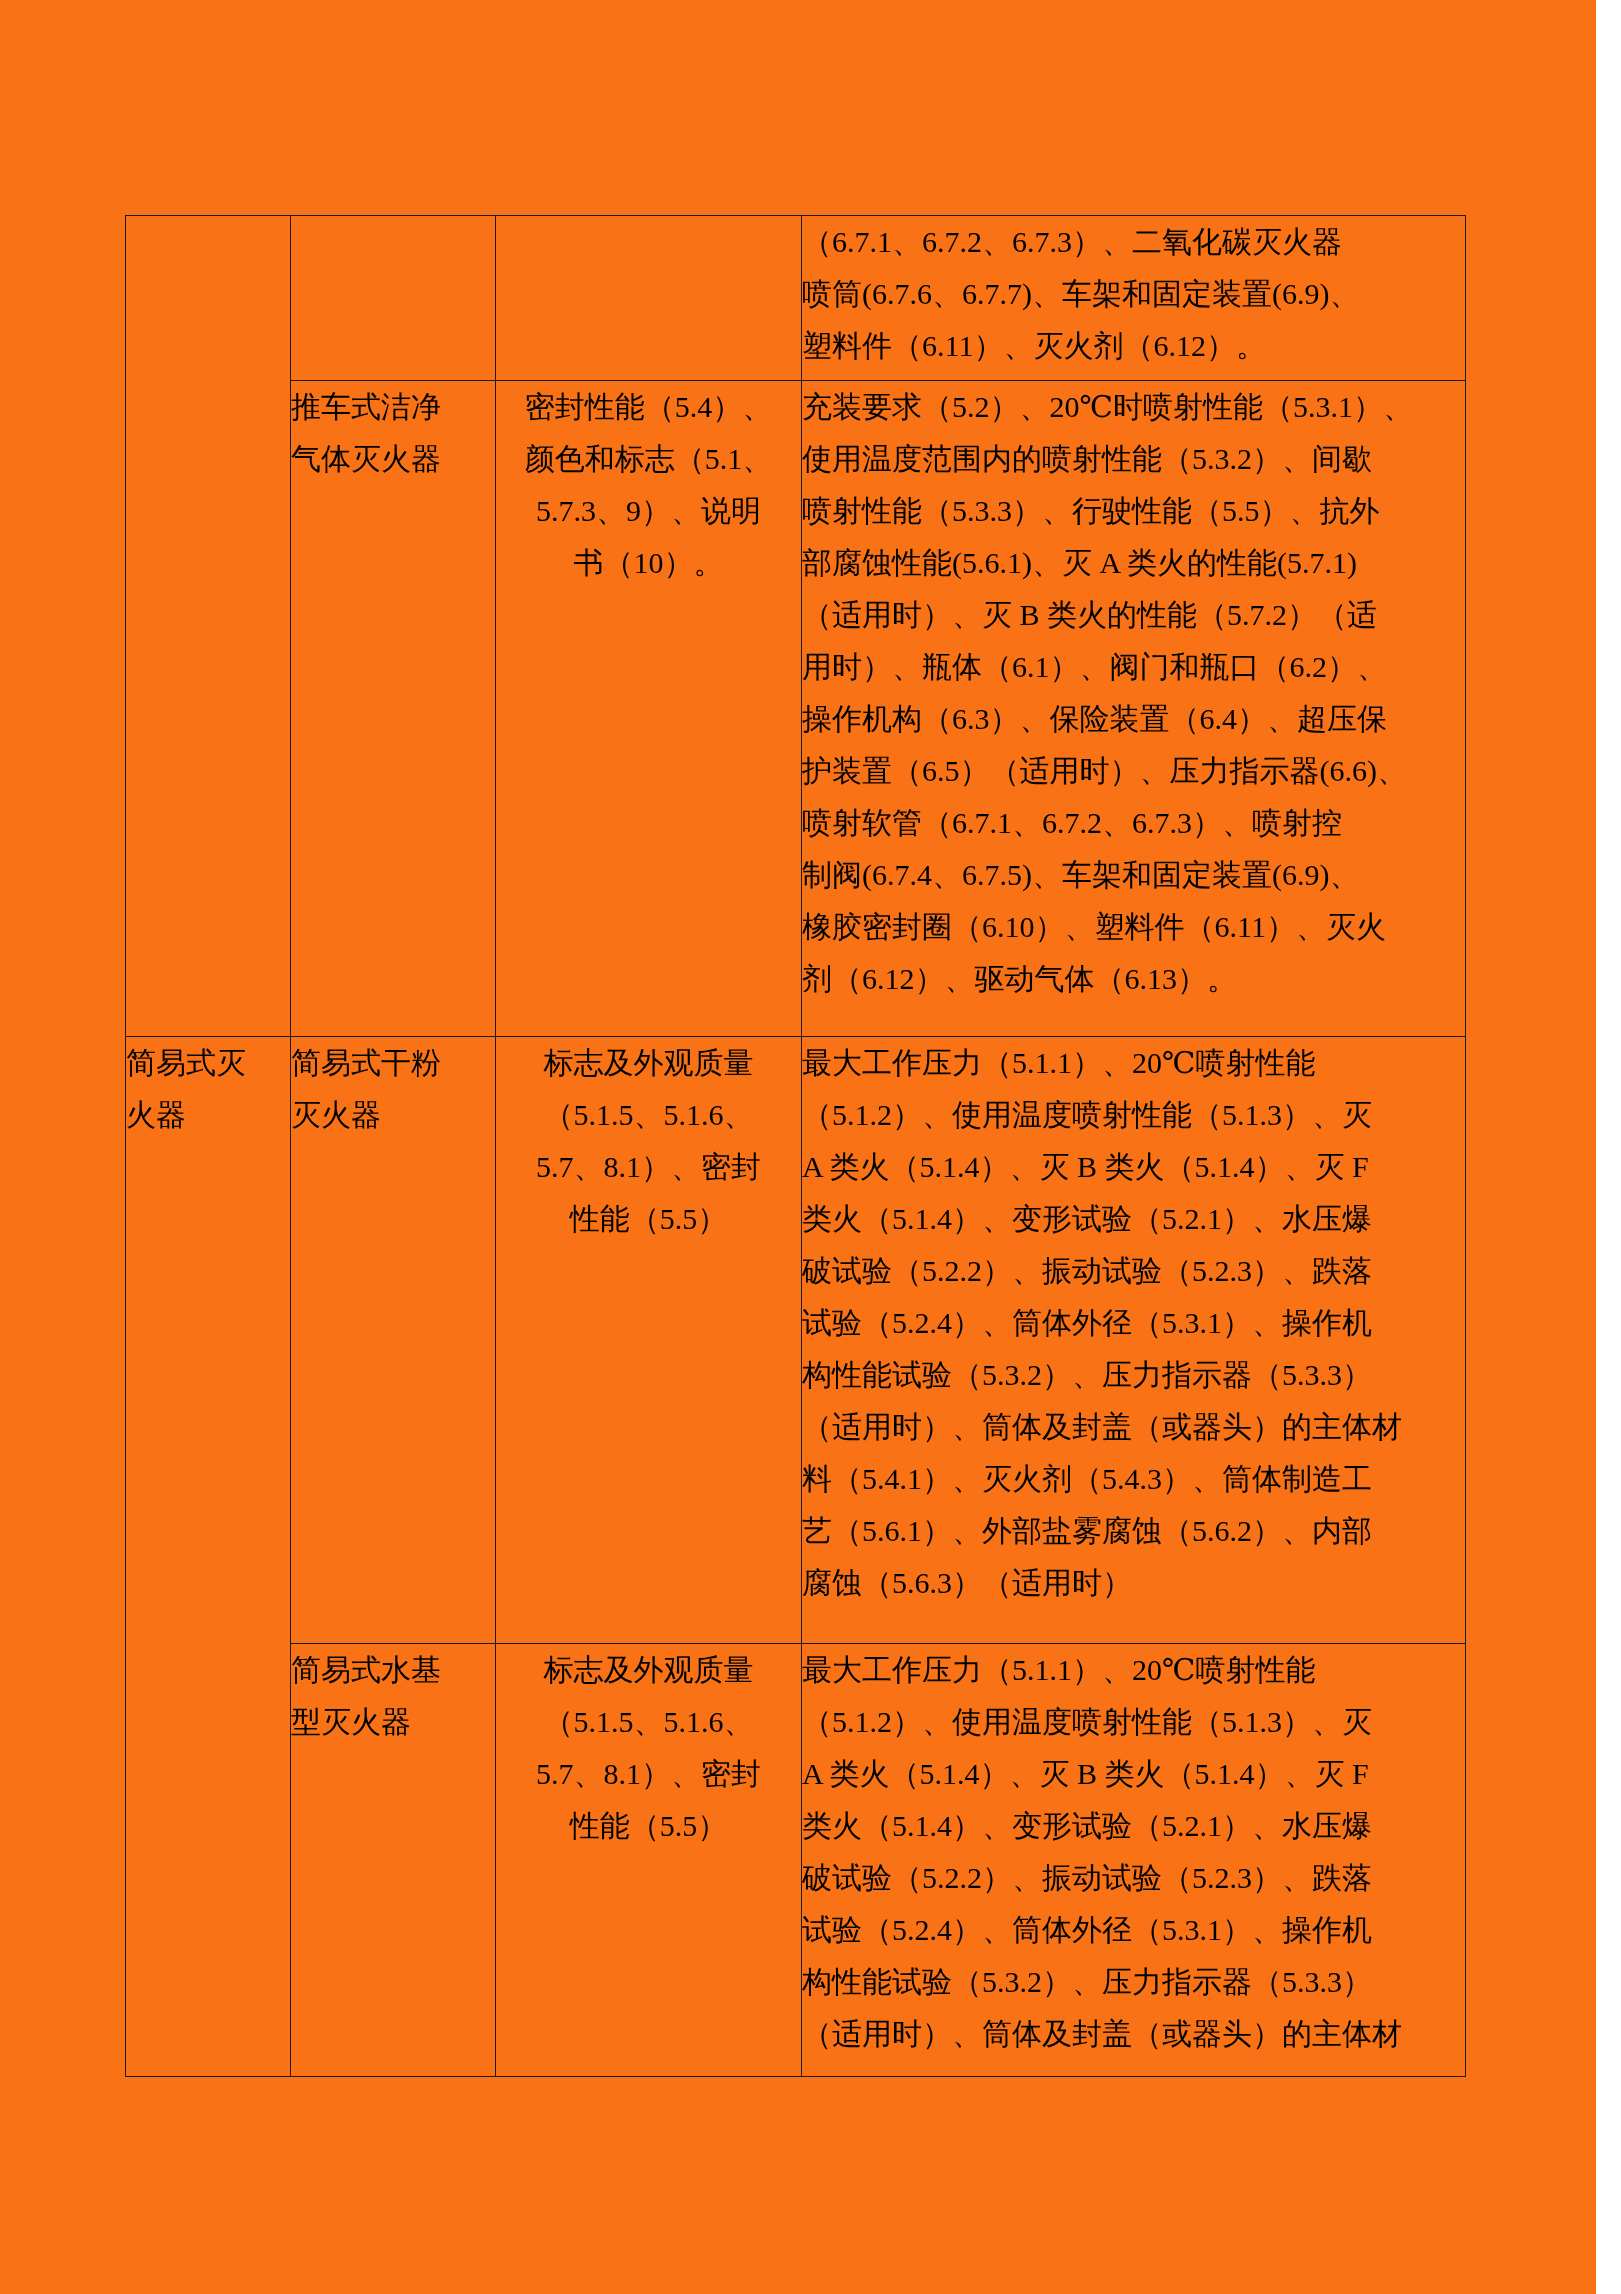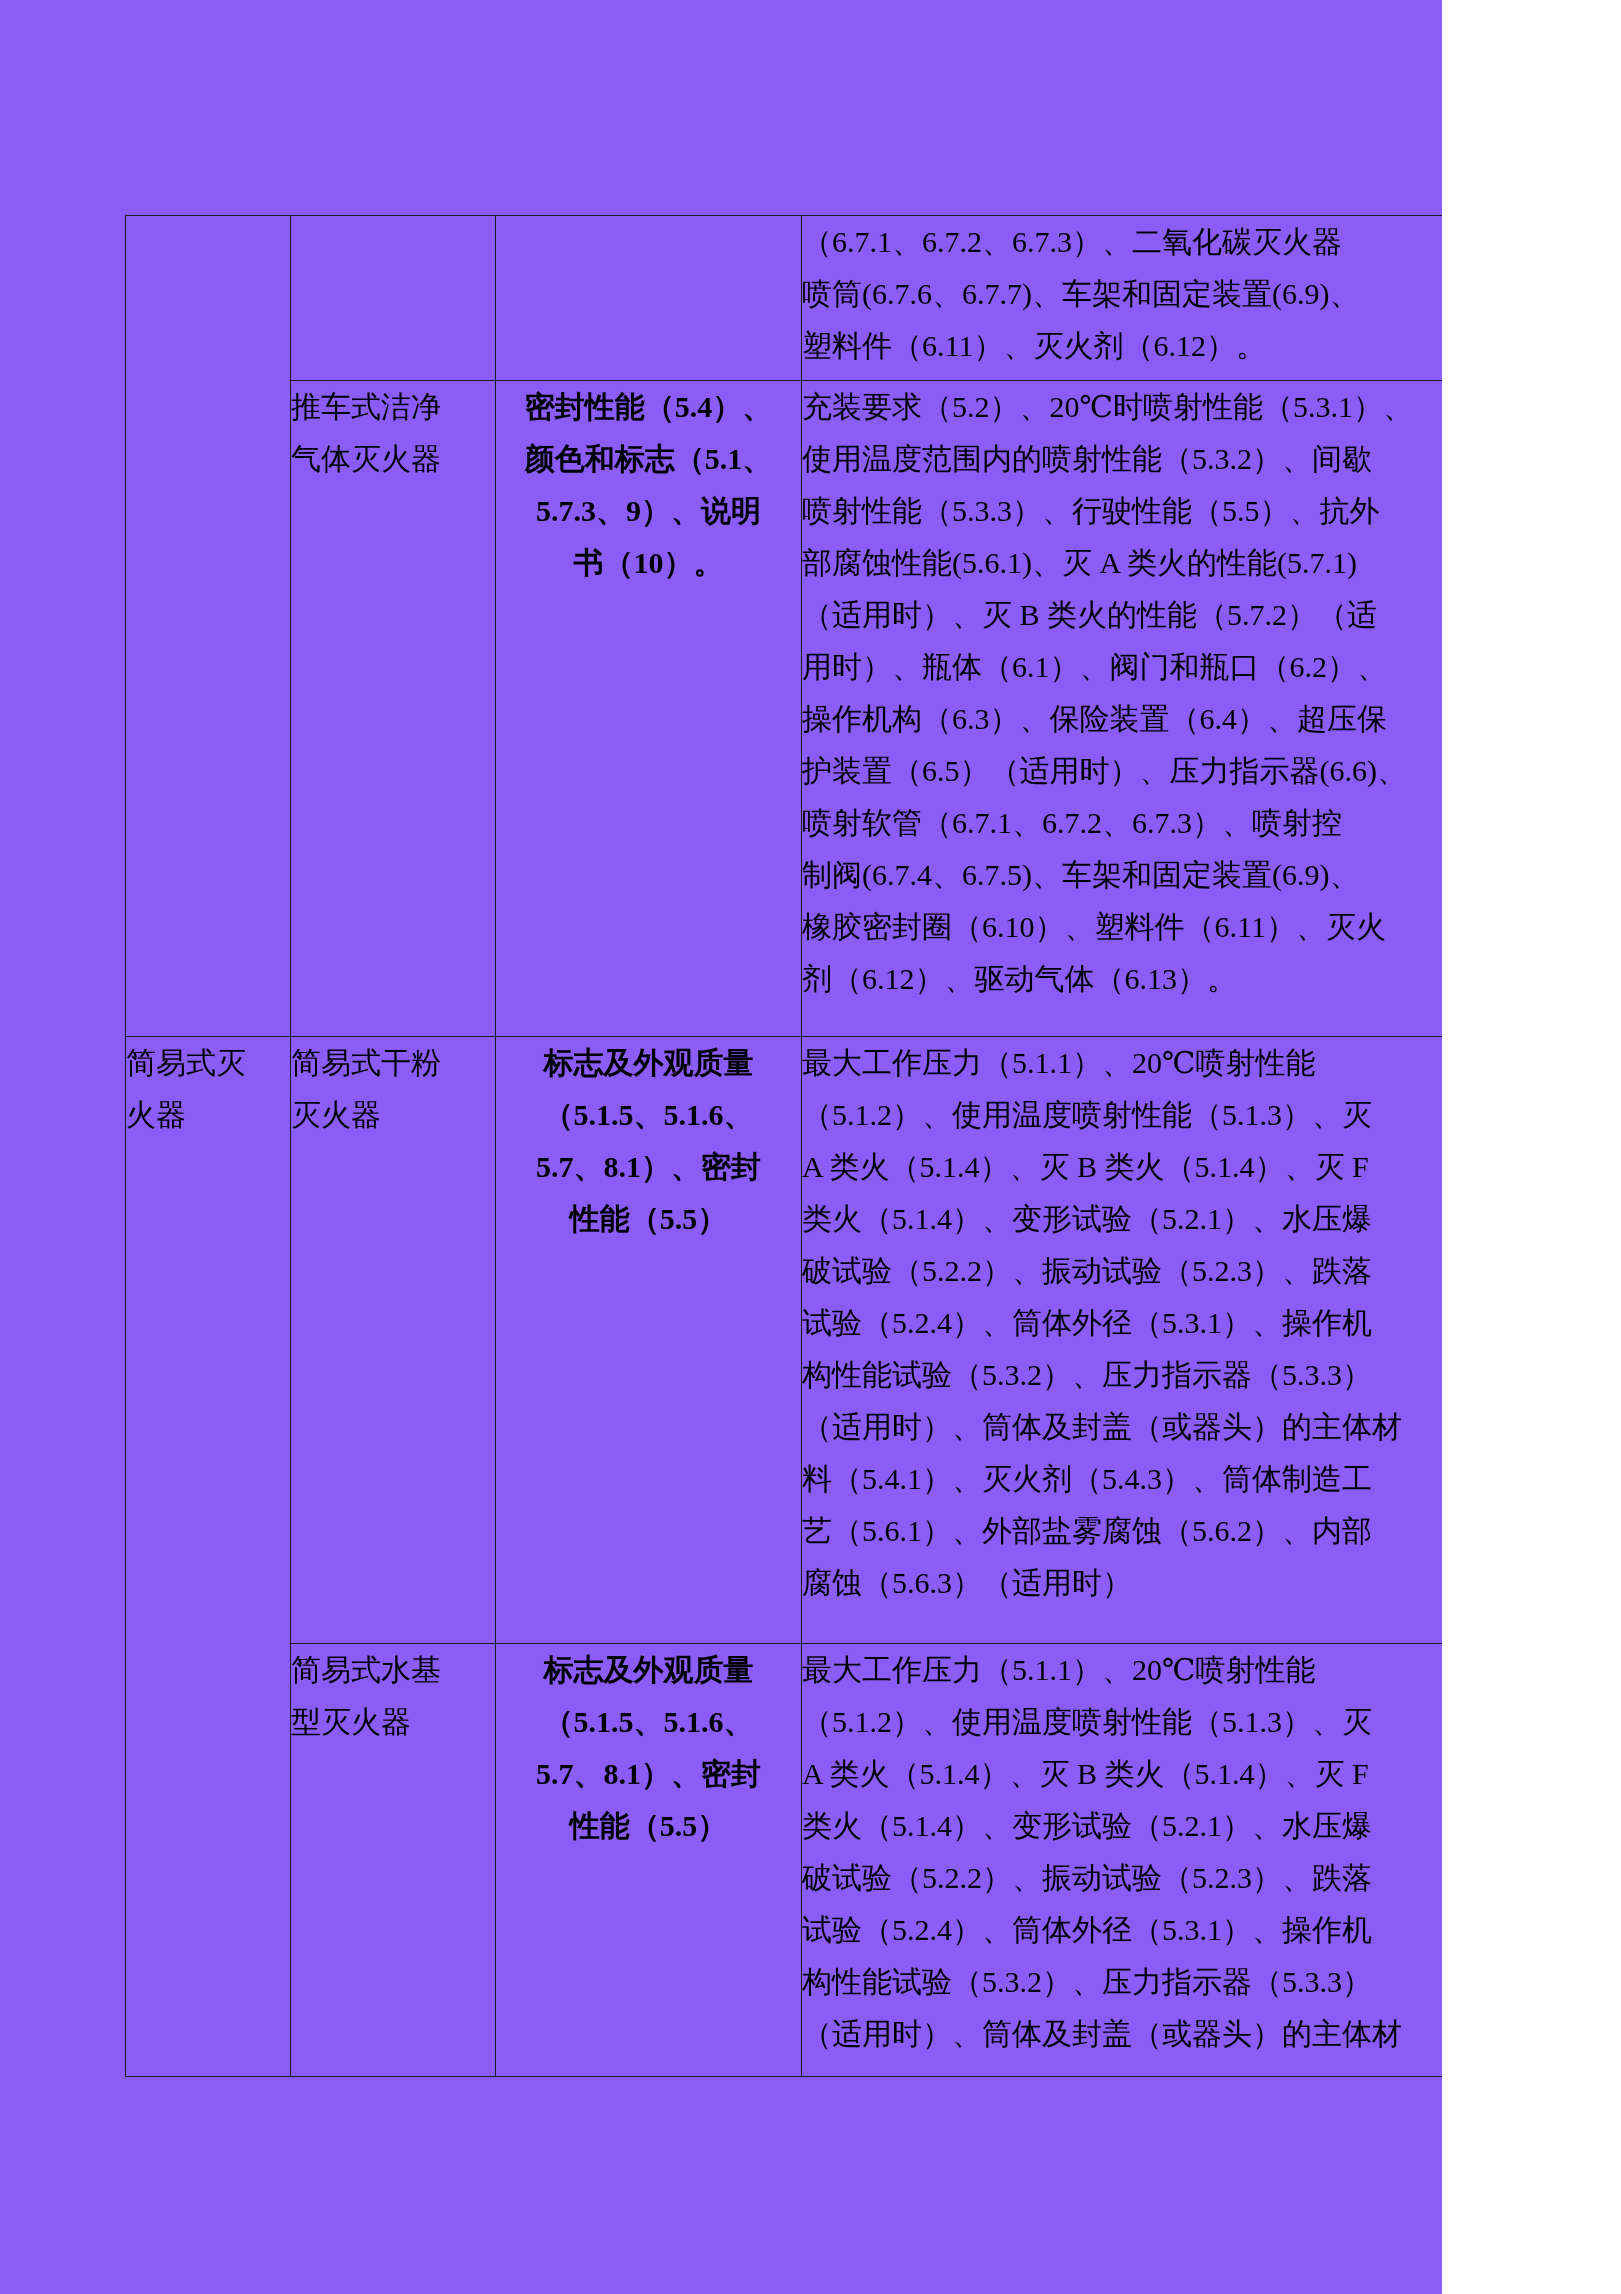--- a/index.html
+++ b/index.html
@@ -8,23 +8,23 @@
     background: #ffffff;
   }
   body {
     width: 1622px;
     height: 2295px;
     font-family: "Liberation Serif", "DejaVu Serif", serif;
     color: #000000;
   }
   .page {
     position: relative;
-    width: 1442px;
+    width: 1596px;
     height: 2295px;
-    background: #8b5cf6;
+    background: #f97316;
     overflow: hidden;
   }
   table.spec-table {
     position: absolute;
     left: 125px;
     top: 215px;
     width: 1339px;
     border-collapse: collapse;
     table-layout: fixed;
   }
@@ -37,21 +37,20 @@
     overflow: hidden;
     padding: 0;
   }
   td.c1, td.c2 {
     text-align: left;
     padding-top: 8.2px;
   }
   td.c3 {
     text-align: center;
     padding-top: 8.2px;
-    font-weight: bold;
   }
   td.c4 {
     text-align: left;
     padding: 4.5px 7.3px 0 9px;
   }
   tr.r1 { height: 165px; }
   tr.r2 { height: 656px; }
   tr.r3 { height: 607px; }
   tr.r4 { height: 433px; }
   .footer {

